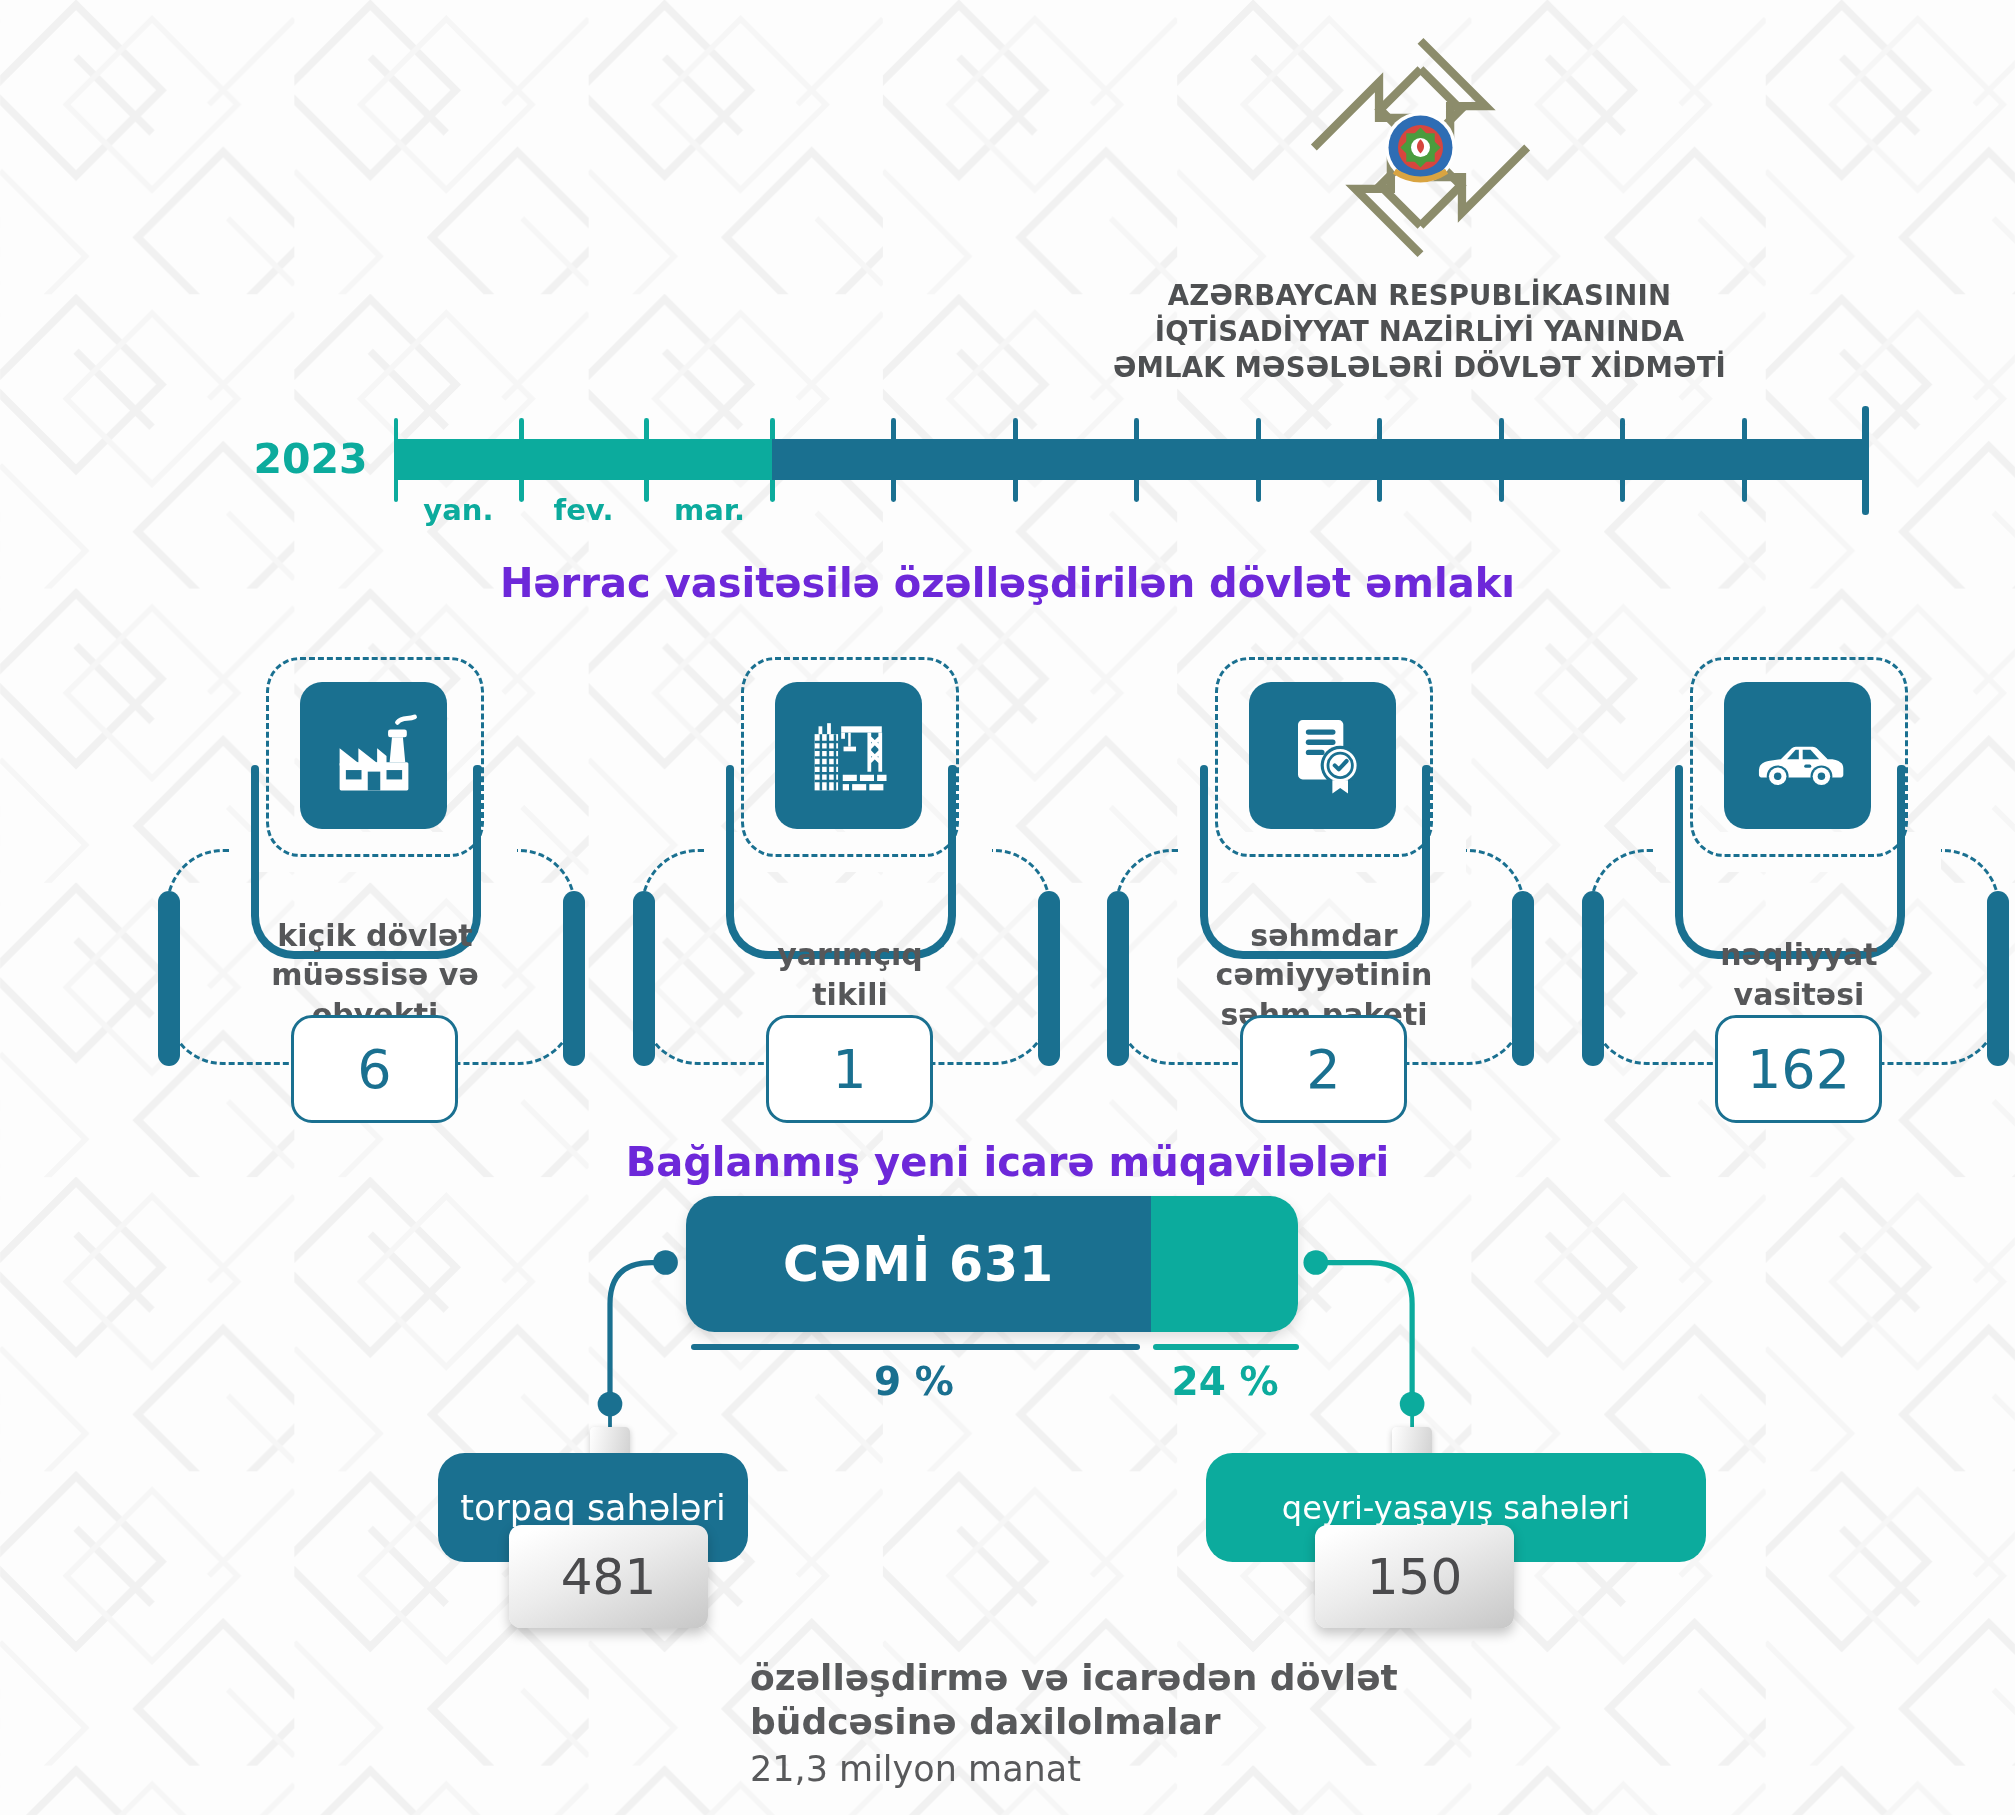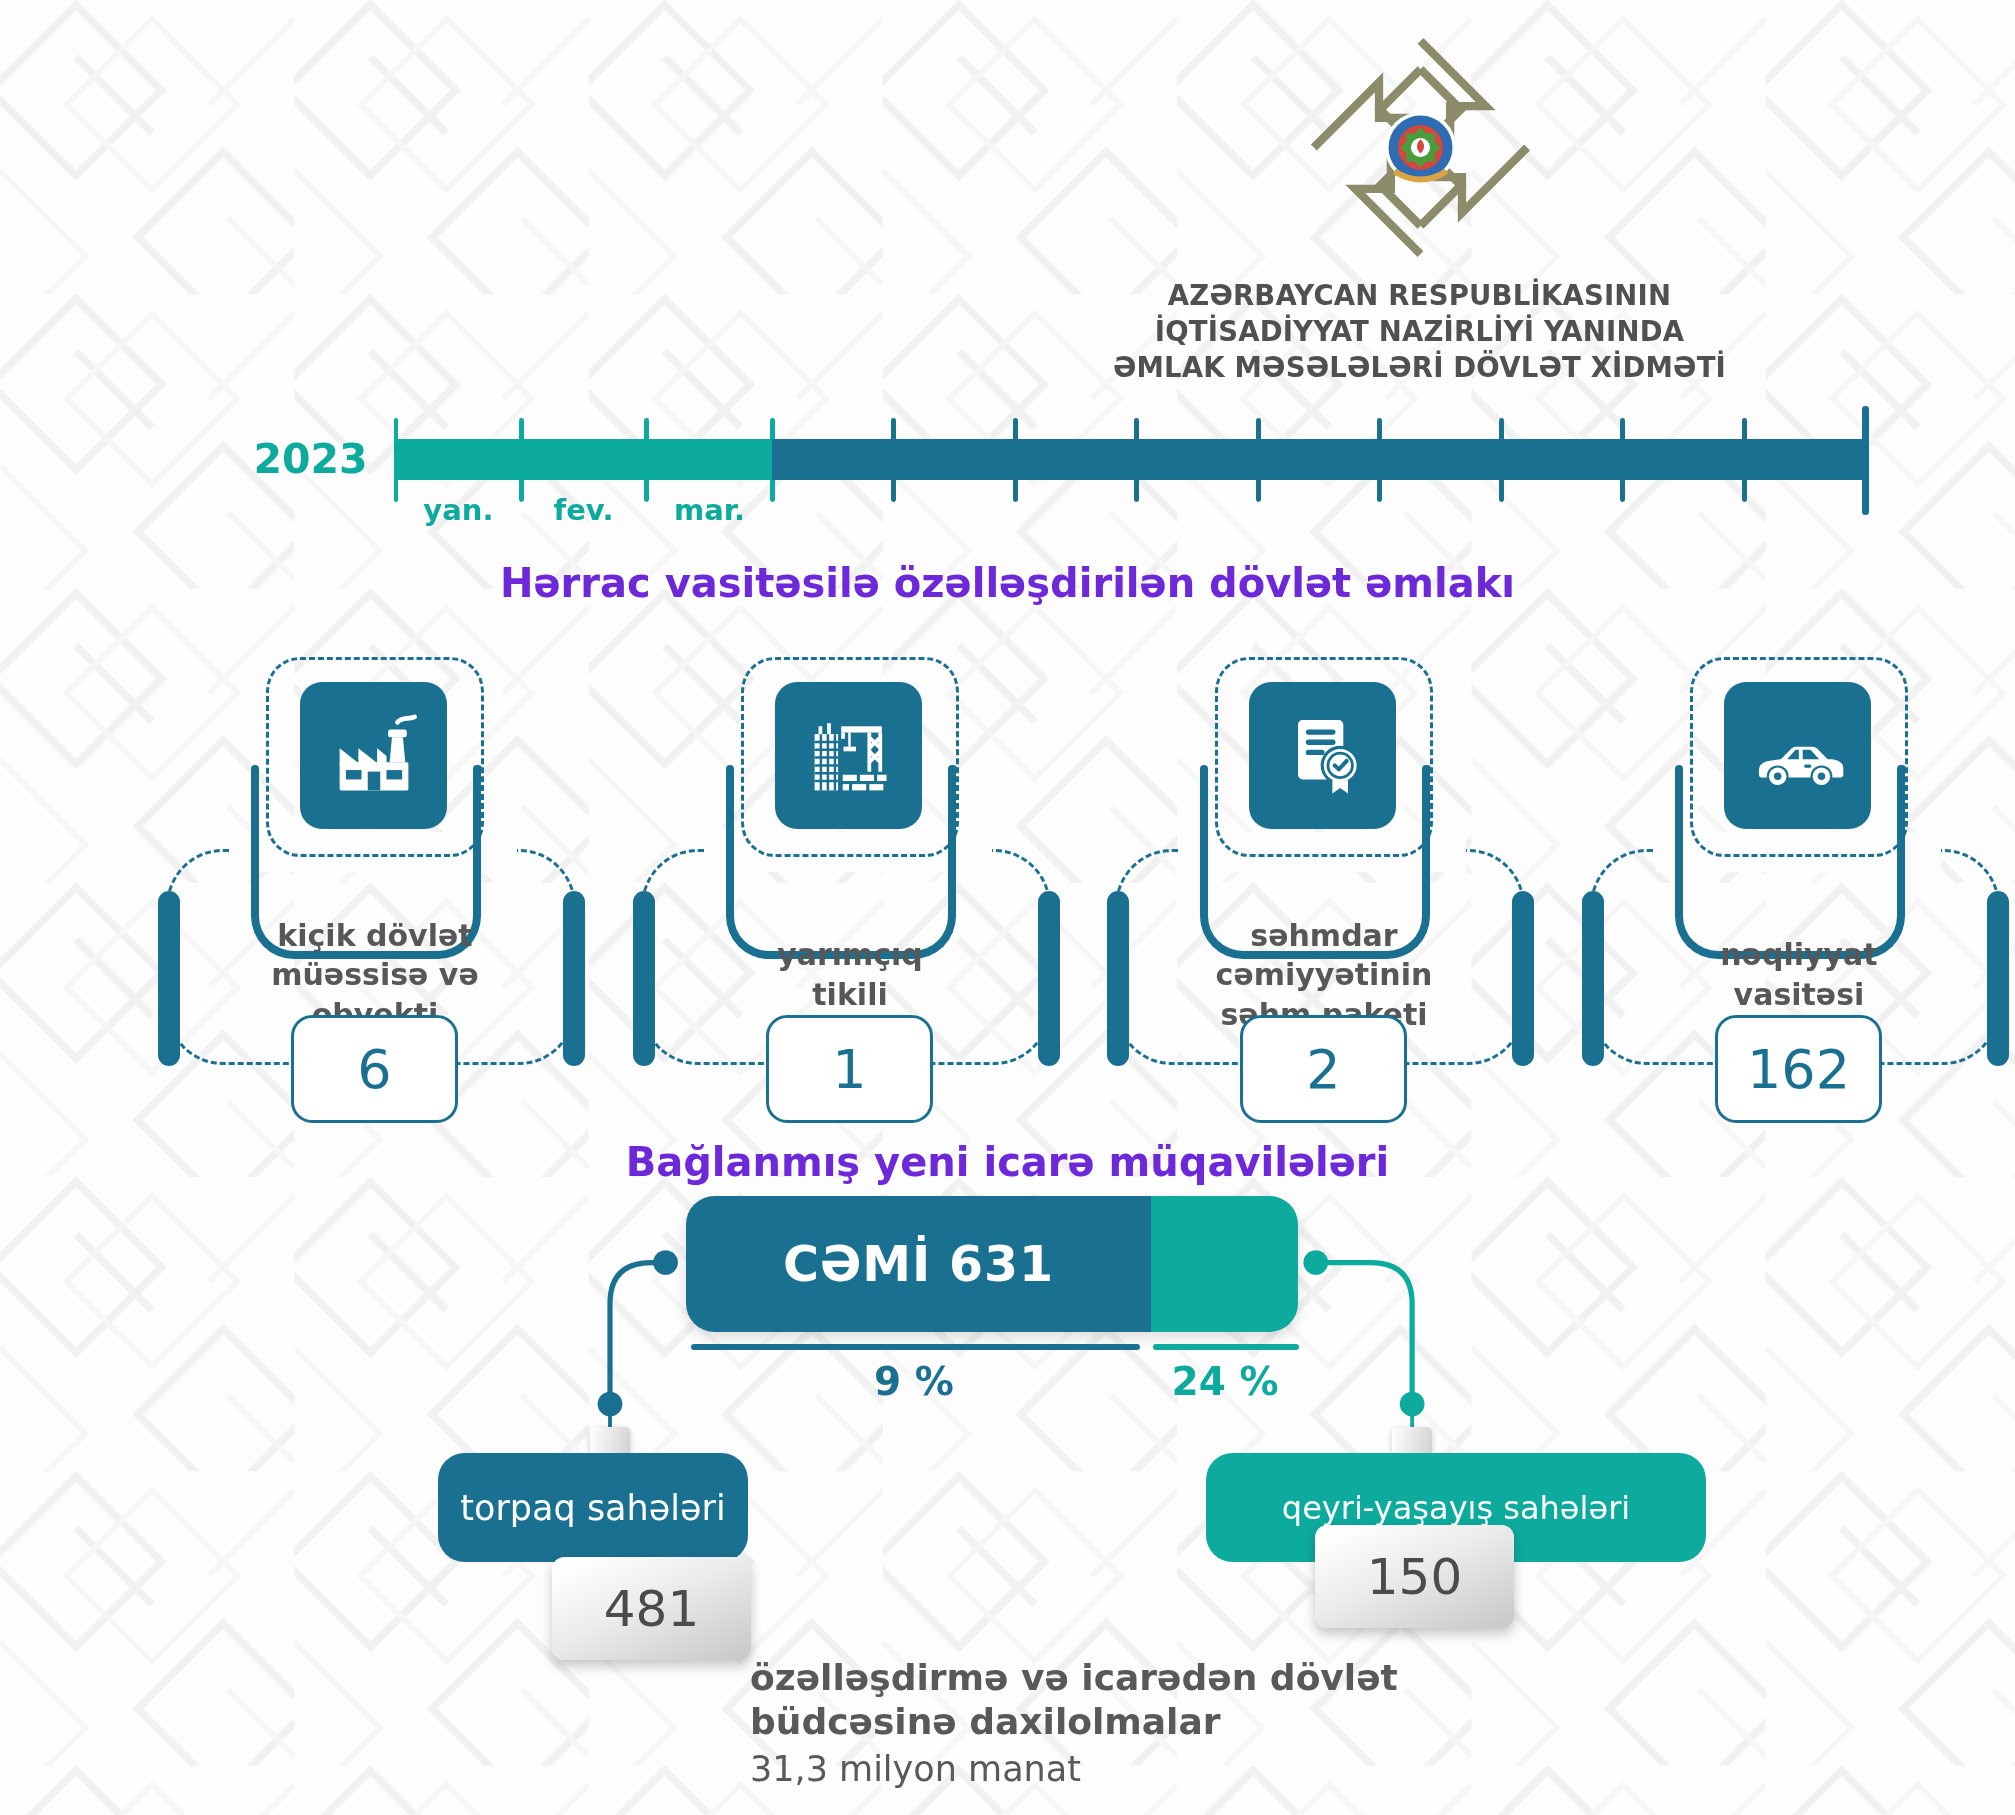--- a/index.html
+++ b/index.html
@@ -74,21 +74,21 @@
        border-radius:4.7px;box-shadow:0 2.8px 6.6px rgba(0,0,0,0.20);}
   #tab-left{left:590px;} #tab-right{left:1392px;}
   .lease-box{position:absolute;top:1453px;height:109px;border-radius:26.6px;display:flex;align-items:center;
        justify-content:center;color:#fff;font-weight:500;}
   #box-torpaq{left:438px;width:310px;background:var(--dark);font-size:35px;}
   #box-qeyri{left:1206px;width:500px;background:var(--teal);font-size:32px;}
   .val-box{position:absolute;top:1525px;width:199px;height:103px;border-radius:12.3px;
        background:linear-gradient(155deg,#ffffff 8%,#ececec 45%,#c7c7c7 100%);
        box-shadow:0 5.7px 11.4px rgba(0,0,0,0.22);display:flex;align-items:center;justify-content:center;
        font-size:50px;color:#4b4b4d;}
-  #val-torpaq{left:552px;margin-top:32px;} #val-qeyri{left:1315px;}
+  #val-torpaq{left:509px;} #val-qeyri{left:1315px;}
 
   
   #footer{position:absolute;left:750px;top:1656px;width:722px;color:#58595B;}
   #footer .b{font-size:36px;font-weight:700;line-height:1.22;white-space:pre-line;}
   #footer .r{font-size:35px;font-weight:400;margin-top:4.7px;}
 </style>
 </head>
 <body>
 
 <div id="canvas">
@@ -322,17 +322,17 @@
   <div id="tab-right" class="tab"></div>
 
   <div id="box-torpaq" class="lease-box">torpaq sahələri</div>
   <div id="box-qeyri" class="lease-box">qeyri-yaşayış sahələri</div>
   <div id="val-torpaq" class="val-box">481</div>
   <div id="val-qeyri" class="val-box">150</div>
 
   <div id="footer">
     <div class="b">özəlləşdirmə və icarədən dövlət
 büdcəsinə daxilolmalar</div>
-    <div class="r">31,3 milyon manat</div>
+    <div class="r">21,3 milyon manat</div>
   </div>
 
 </div>
 
 
 </body></html>

